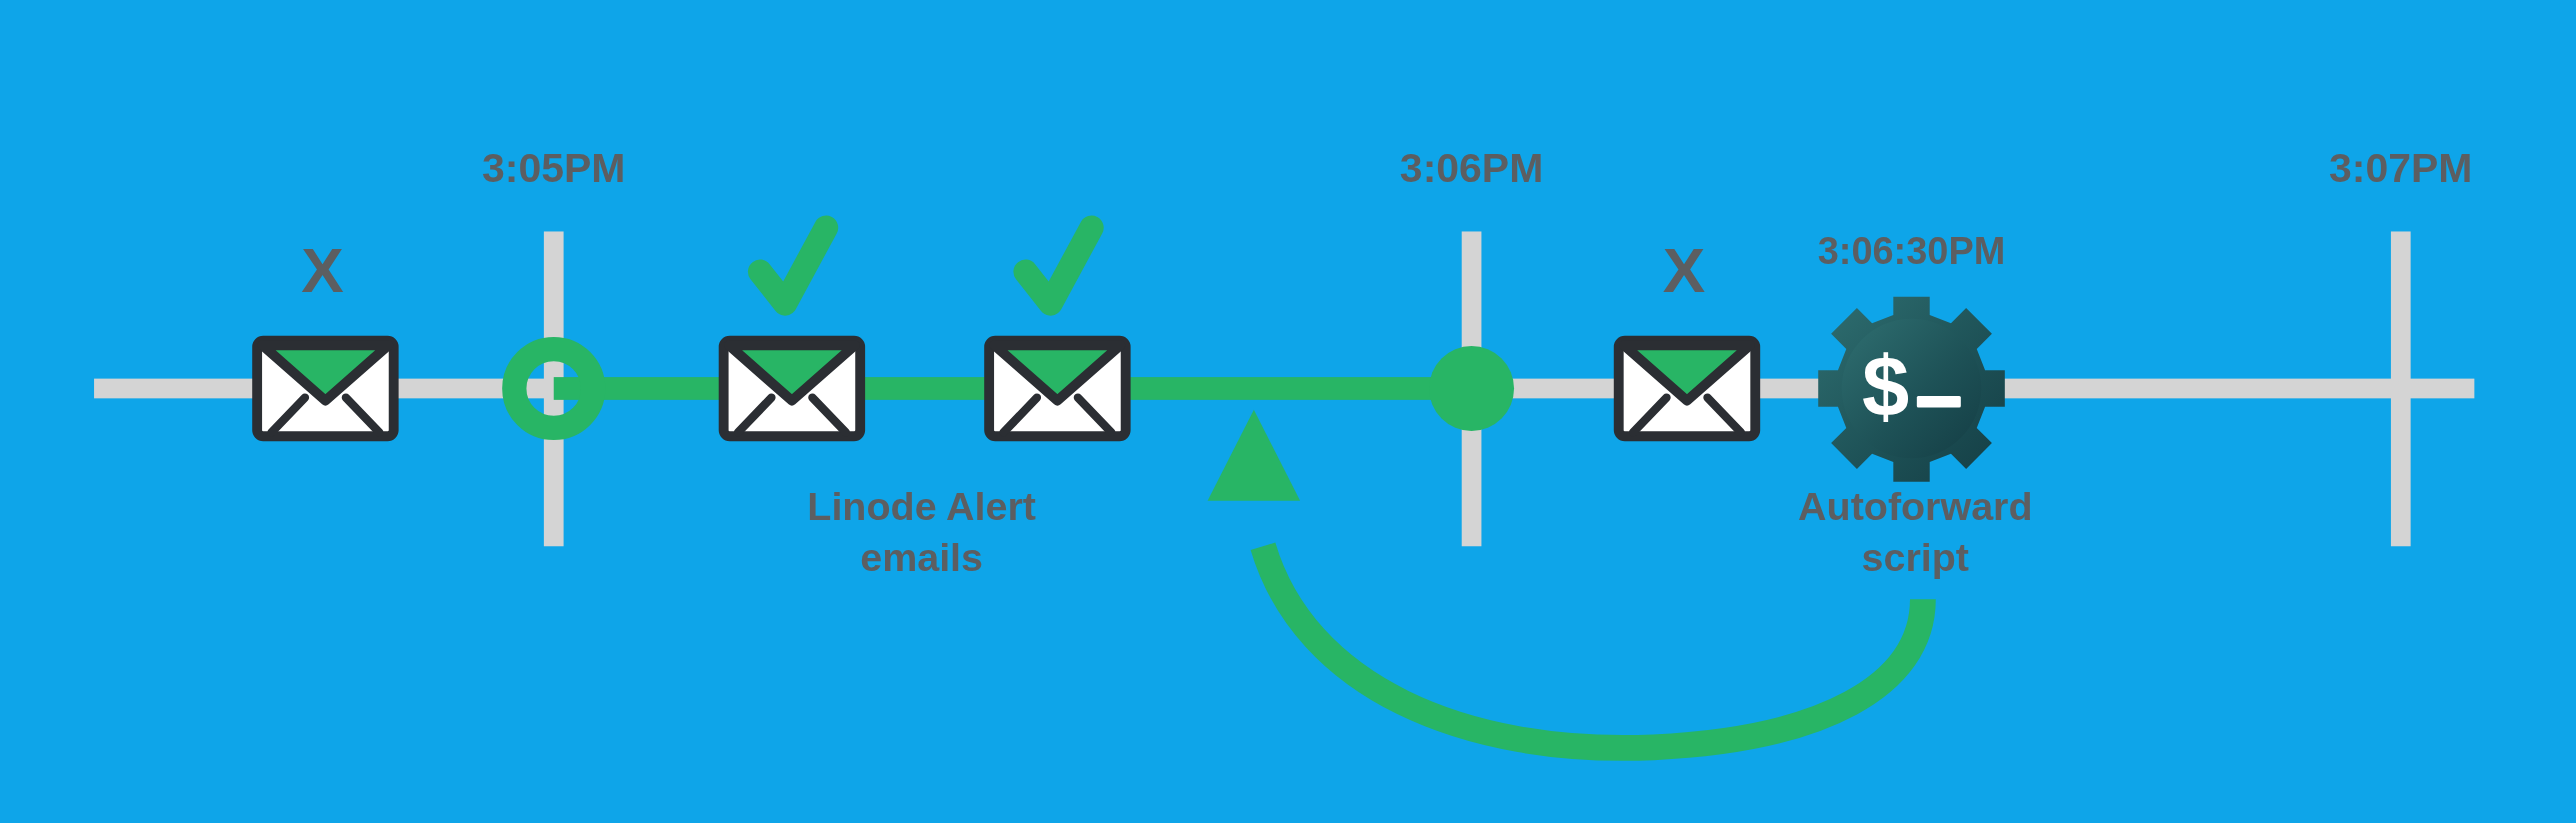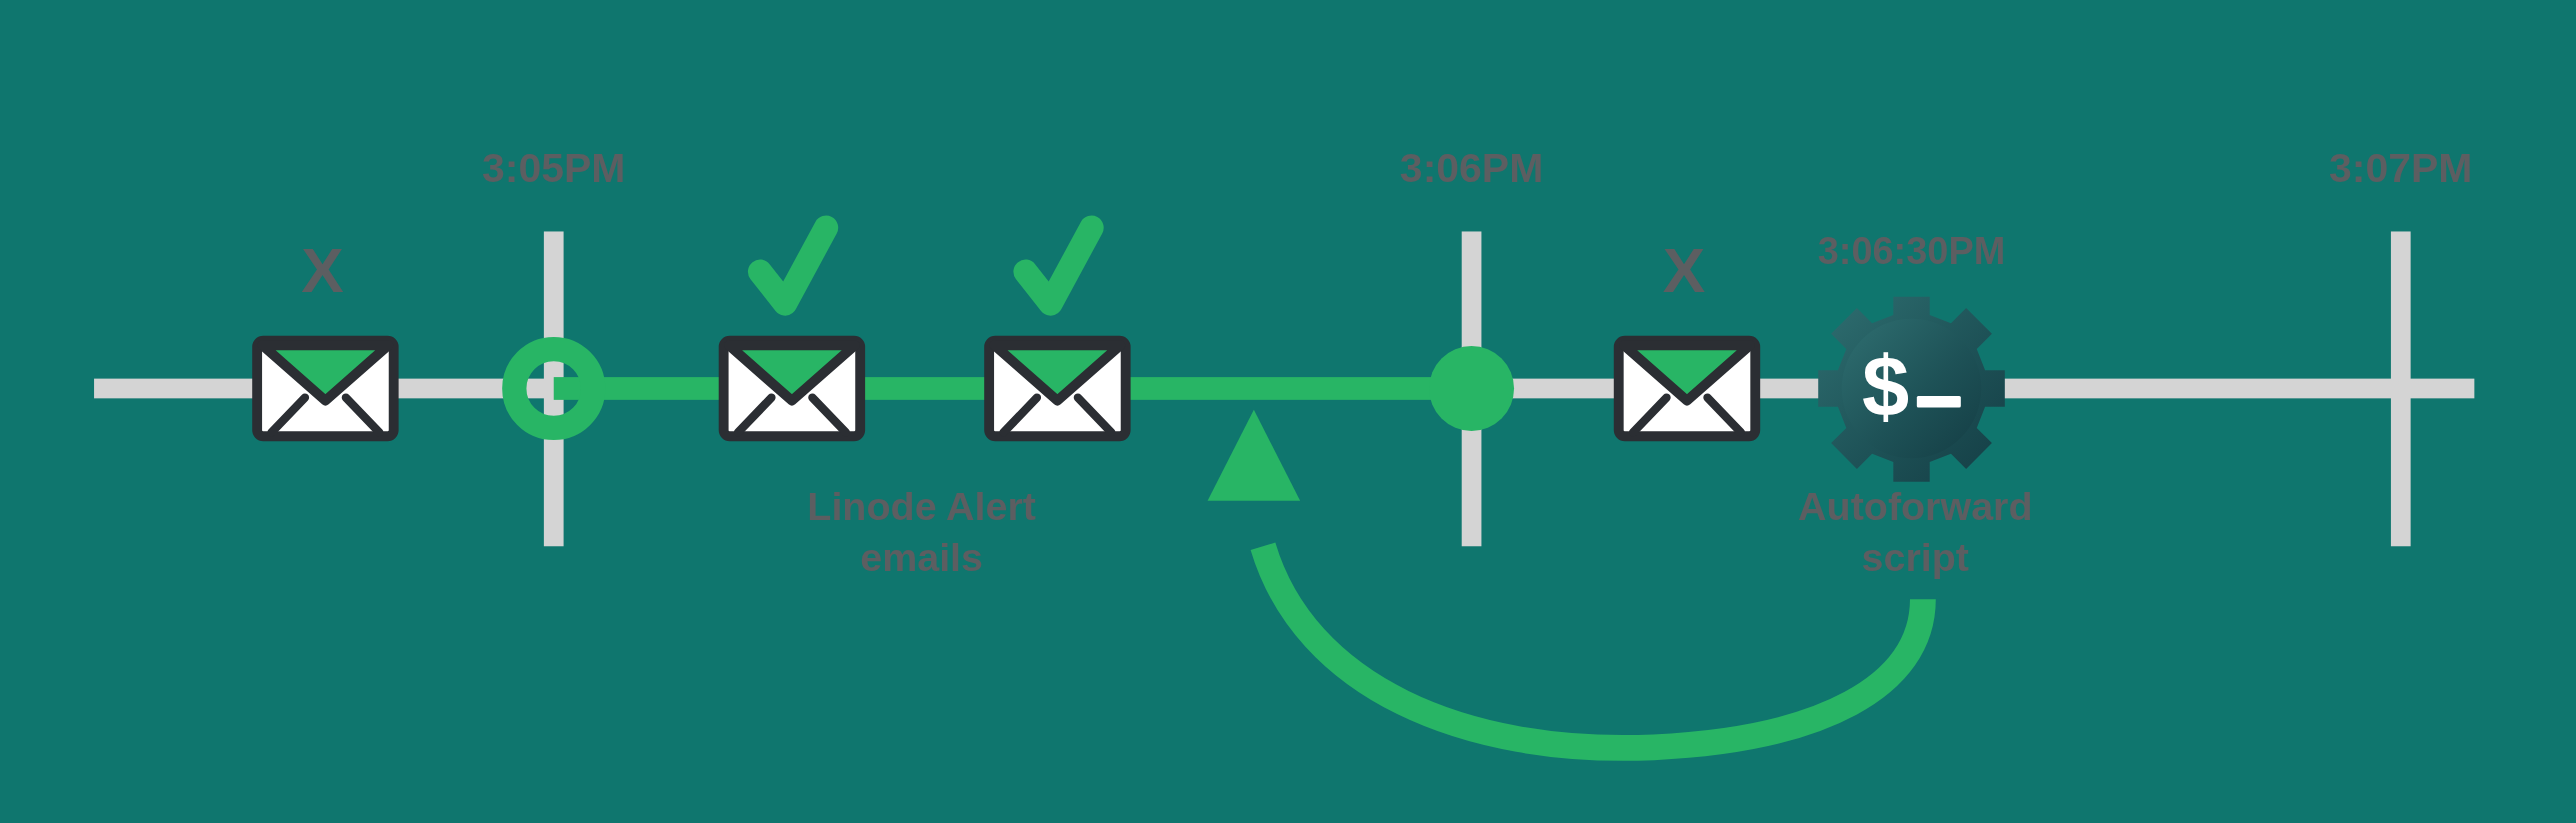--- a/index.html
+++ b/index.html
@@ -7,21 +7,21 @@
     padding: 0;
     background: #ffffff;
   }
   body {
     font-family: "Liberation Sans", sans-serif;
   }
   #stage {
     position: relative;
     width: 2576px;
     height: 824px;
-    background: #0f766e;
+    background: #0ea5e9;
     overflow: hidden;
   }
   #stage svg {
     position: absolute;
     top: 0;
     left: 0;
     width: 2576px;
     height: 824px;
     display: block;
   }

